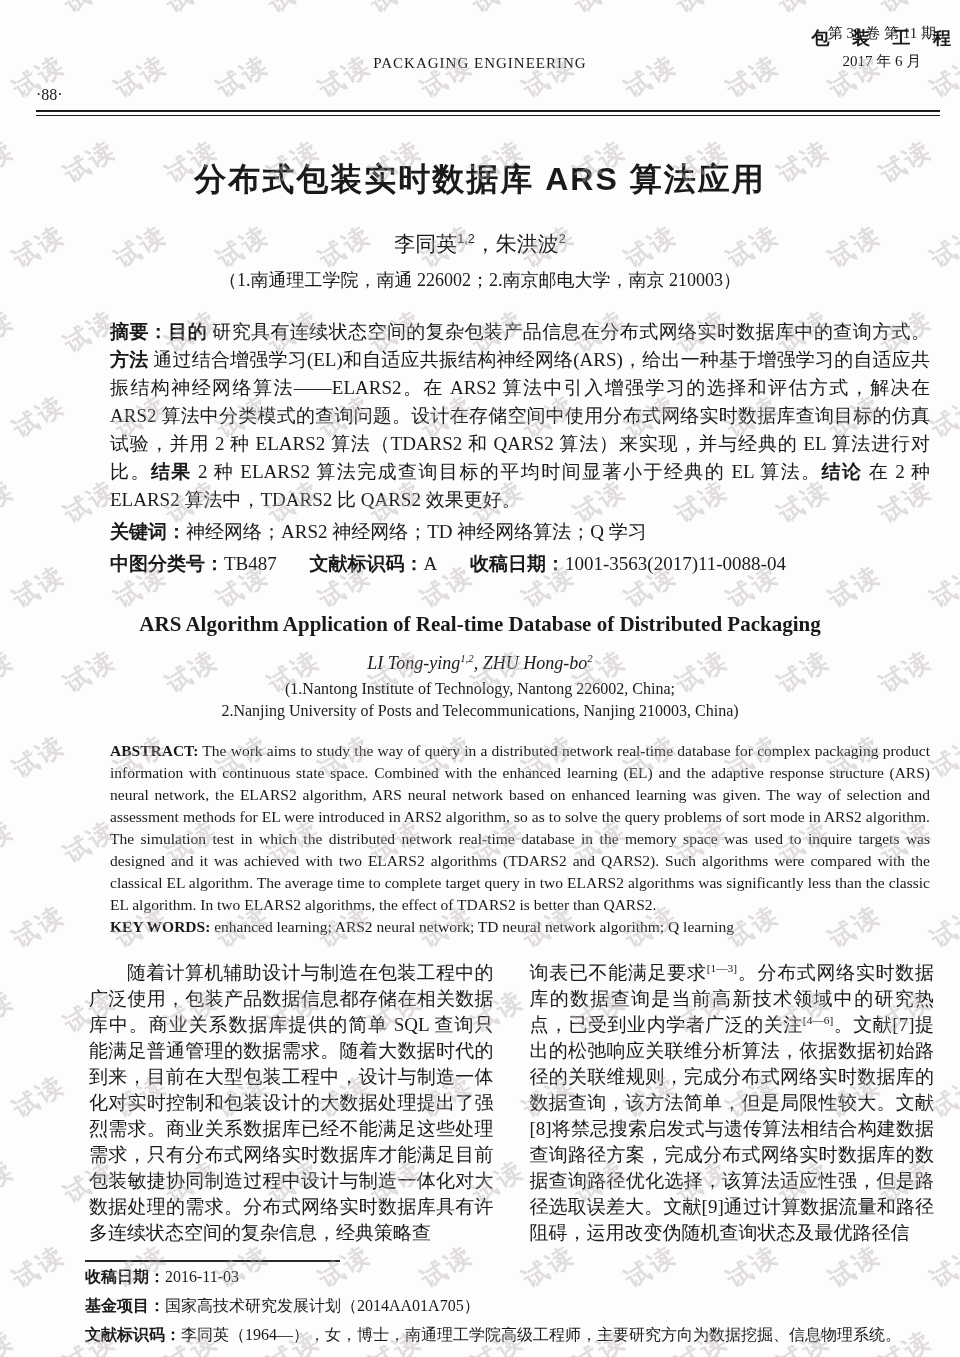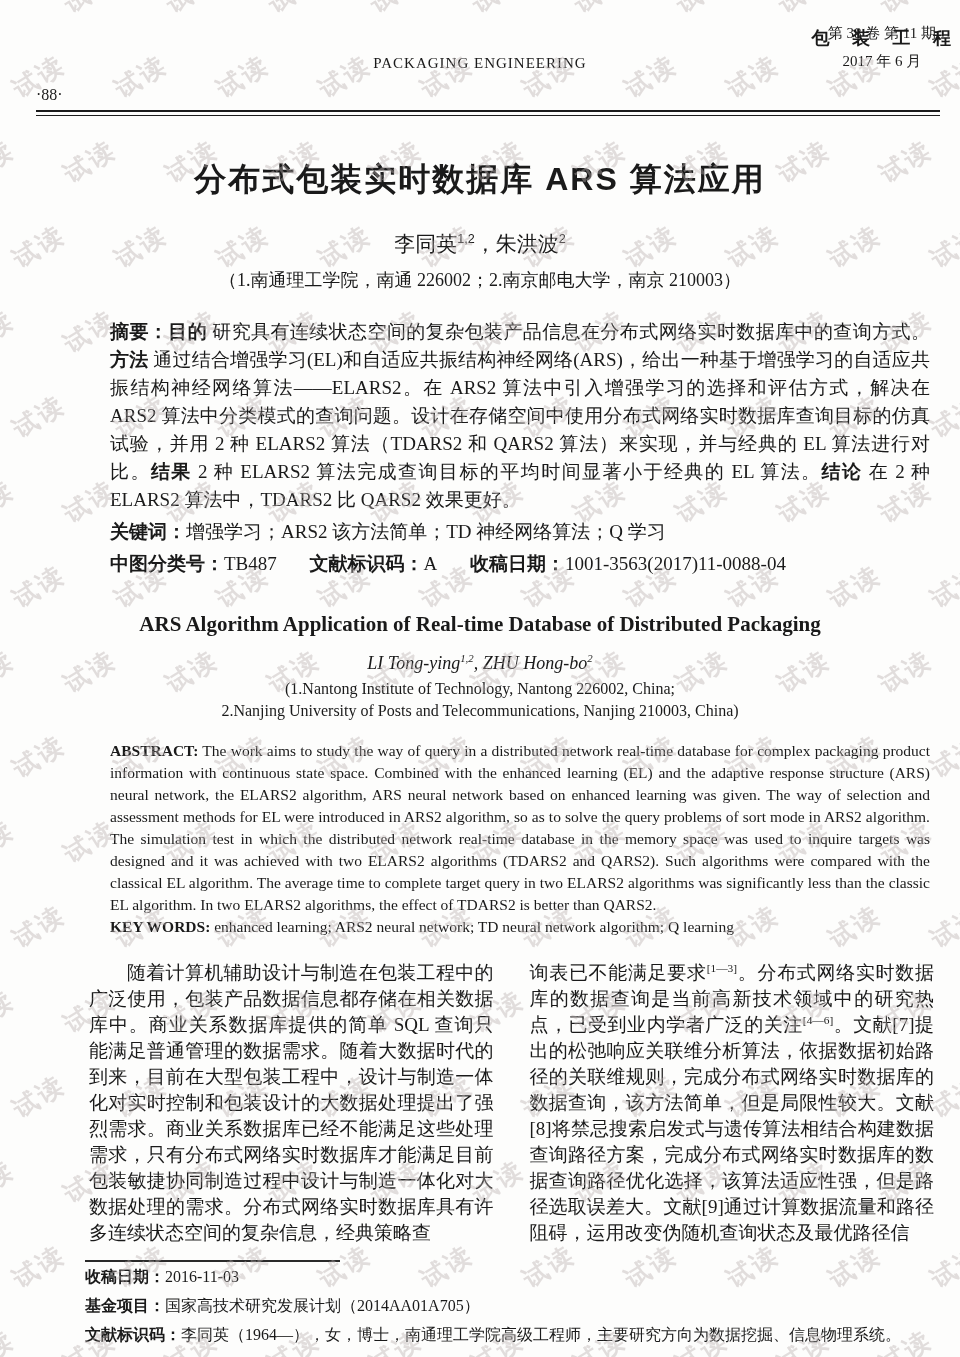--- a/index.html
+++ b/index.html
@@ -282,21 +282,21 @@
     <div class="title-cn">分布式包装实时数据库 ARS 算法应用</div>
 
     <div class="authors-cn">
       <span><span>李同英</span><sup>1,2</sup></span><span>，</span><span><span>朱洪波</span><sup>2</sup></span>
     </div>
 
     <div class="affil-cn">（1.南通理工学院，南通 226002；2.南京邮电大学，南京 210003）</div>
 
     <p class="abstract-cn"><span class="b">摘要：</span><span class="b">目的</span><span> 研究具有连续状态空间的复杂包装产品信息在分布式网络实时数据库中的查询方式。</span><span class="b">方法</span><span> 通过结合增强学习(EL)和自适应共振结构神经网络(ARS)，给出一种基于增强学习的自适应共振结构神经网络算法——ELARS2。在 ARS2 算法中引入增强学习的选择和评估方式，解决在 ARS2 算法中分类模式的查询问题。设计在存储空间中使用分布式网络实时数据库查询目标的仿真试验，并用 2 种 ELARS2 算法（TDARS2 和 QARS2 算法）来实现，并与经典的 EL 算法进行对比。</span><span class="b">结果</span><span> 2 种 ELARS2 算法完成查询目标的平均时间显著小于经典的 EL 算法。</span><span class="b">结论</span><span> 在 2 种 ELARS2 算法中，TDARS2 比 QARS2 效果更好。</span></p>
 
-    <div class="kw-cn"><span class="b">关键词：</span><span>增强学习；ARS2 该方法简单；TD 神经网络算法；Q 学习</span></div>
+    <div class="kw-cn"><span class="b">关键词：</span><span>神经网络；ARS2 神经网络；TD 神经网络算法；Q 学习</span></div>
 
     <div class="clc-line">
       <span class="clc-item"><span class="b">中图分类号：</span><span>TB487</span></span>
       <span class="clc-item"><span class="b">文献标识码：</span><span>A</span></span>
       <span class="clc-item"><span class="b">收稿日期：</span><span>1001-3563(2017)11-0088-04</span></span>
     </div>
 
     <div class="title-en">ARS Algorithm Application of Real-time Database of Distributed Packaging</div>
 
     <div class="authors-en">

